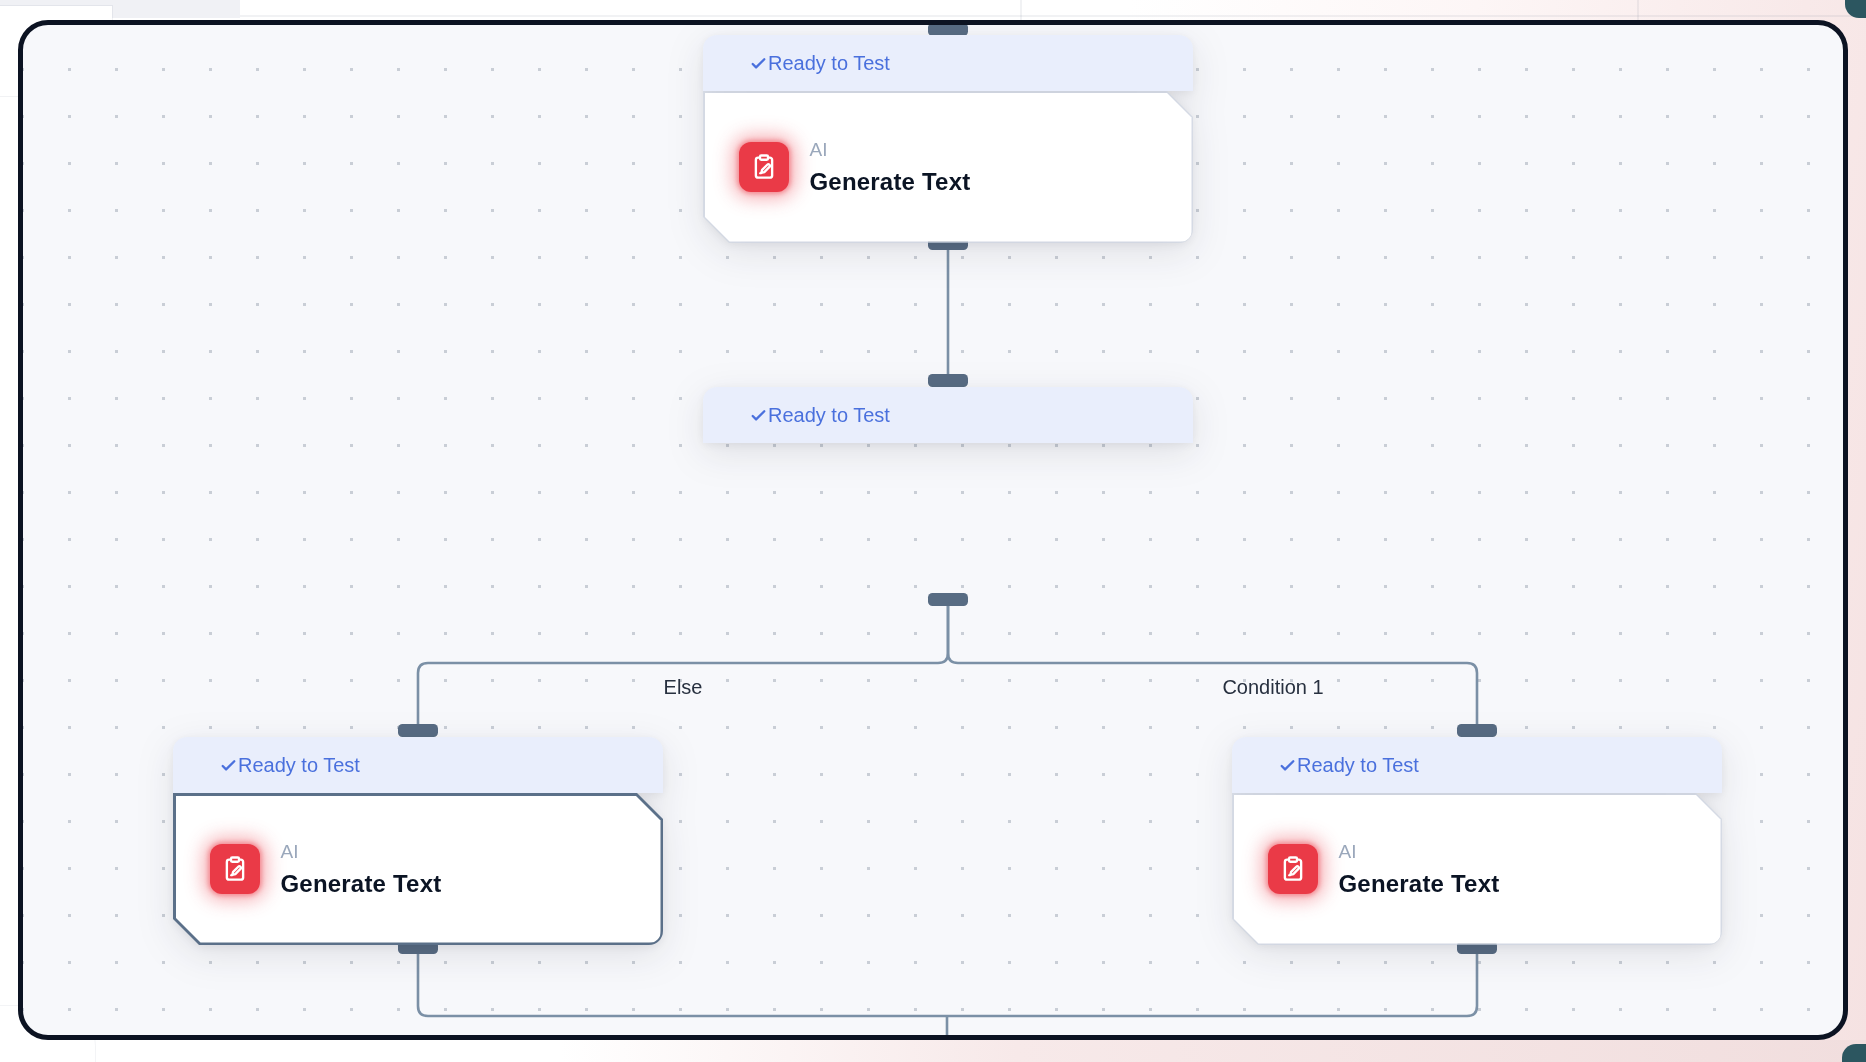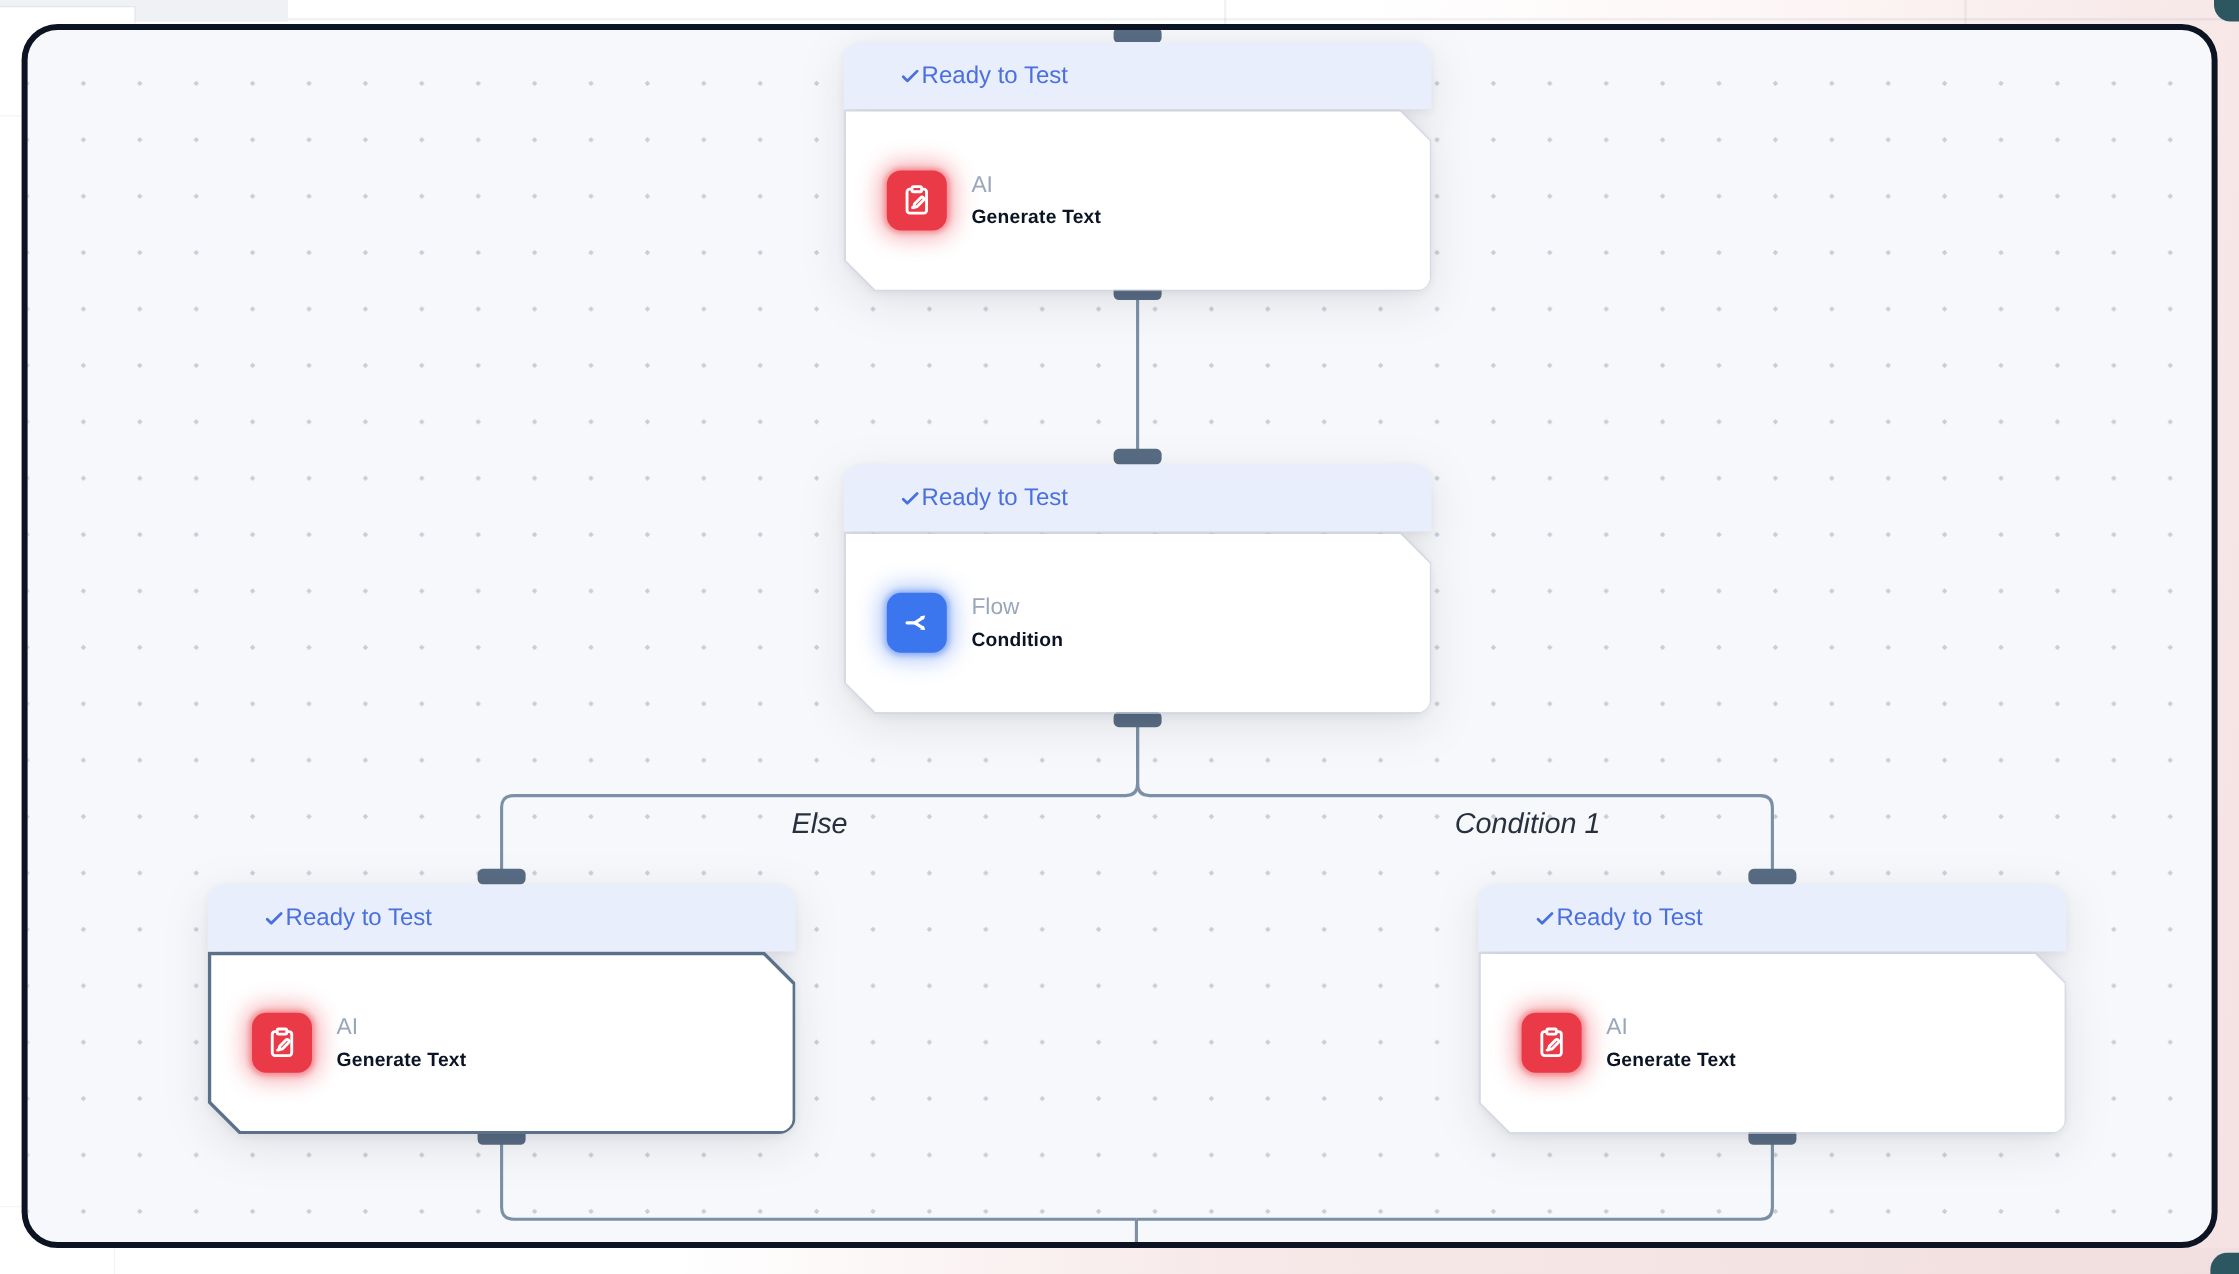--- a/index.html
+++ b/index.html
@@ -25,41 +25,41 @@
   .frame{
     position:absolute;left:18px;top:20px;width:1830px;height:1020px;box-sizing:border-box;
     border:5px solid #0c1322;border-radius:30px;overflow:hidden;z-index:2;
     background-color:#f7f8fb;
     background-image:radial-gradient(circle,#c9ced6 1.7px,transparent 1.9px);
     background-size:47px 47px;background-position:23px 21px;
   }
   .edges-layer{position:absolute;left:0;top:0;}
   .edge-path{fill:none;stroke:#7b90a6;stroke-width:2.6px;}
   .handle{fill:#586c83;}
-  .edge-label{position:absolute;transform:translate(-50%,-50%);font-size:24px;font-weight:500;color:#27303f;white-space:nowrap;font-style:italic;}
+  .edge-label{position:absolute;transform:translate(-50%,-50%);font-size:20px;font-weight:500;color:#27303f;white-space:nowrap;}
 
   
   .node{position:absolute;width:490px;
     filter:drop-shadow(0 10px 18px rgba(15,23,42,.10)) drop-shadow(0 2px 4px rgba(15,23,42,.06));}
   .badge{height:56px;background:#e9eefc;border-radius:14px 14px 0 0;display:flex;align-items:center;
     padding-left:46px;color:#4a70dd;font-size:20px;font-weight:500;}
   .check{display:flex;align-items:center;}
   .body{position:relative;height:152px;background:rgba(203,211,224,.65);border-radius:0 0 14px 0;
     clip-path:polygon(0 0, calc(100% - 26px) 0, 100% 26px, 100% 100%, 26px 100%, 0 calc(100% - 26px));}
   .node.selected .body{background:#5b7089;}
   .body-inner{position:absolute;inset:1.5px;background:#fff;border-radius:0 0 12px 0;
     clip-path:polygon(0 0, calc(100% - 25px) 0, 100% 25px, 100% 100%, 25px 100%, 0 calc(100% - 25px));
     display:flex;align-items:center;gap:21px;padding-left:34px;}
   .node.selected .body-inner{inset:2.5px;}
   .icon{width:50px;height:50px;border-radius:12px;display:flex;align-items:center;justify-content:center;flex:0 0 auto;}
   .icon.ai{background:#ea3a47;box-shadow:0 0 4px 2px rgba(234,58,71,.40),0 0 18px 7px rgba(234,58,71,.38);}
   .icon.flow{background:#3b76ee;box-shadow:0 0 4px 2px rgba(59,118,238,.40),0 0 18px 7px rgba(59,118,238,.35);}
   .meta{display:flex;flex-direction:column;justify-content:center;}
   .cat{font-size:19px;color:#9aa7bb;margin-bottom:7px;}
-  .title{font-size:16px;font-weight:600;color:#0b1424;letter-spacing:.2px;}
+  .title{font-size:24px;font-weight:600;color:#0b1424;letter-spacing:.2px;}
 </style>
 </head>
 <body>
 
 <div class="hline"></div>
 <div class="vline" style="left:82px"></div>
 <div class="vline" style="left:1020px"></div>
 <div class="vline" style="left:1637px"></div>
 <div class="patch-tl"></div>
 <div class="card-tl"></div>
@@ -120,37 +120,20 @@
 
   <div class="node" style="left:680px;top:362px">
     <div class="badge">
       <span class="check">
         <svg width="19" height="19" viewBox="0 0 18 18">
             <path d="M3.5 9.5l3.2 3.2L14.5 5" stroke="#4a70dd" stroke-width="2.2" fill="none" stroke-linecap="round" stroke-linejoin="round"></path>
           </svg>
       </span>
       <span>Ready to Test</span>
     </div>
-    <div class="body">
-      <div class="body-inner">
-        <div class="icon flow">
-          <svg viewBox="0 0 24 24" width="30" height="30" fill="none" stroke="#fff" stroke-width="2.1" stroke-linecap="round" stroke-linejoin="round">
-            <path d="M5.5 12h5.2"></path>
-            <path d="M10.7 12l5.3-3.4"></path>
-            <path d="M10.7 12l5.3 3.4"></path>
-            <path d="M17.6 7.2l-3.4.4 2.4 2.4z" fill="#fff" stroke="none"></path>
-            <path d="M17.6 16.8l-3.4-.4 2.4-2.4z" fill="#fff" stroke="none"></path>
-          </svg>
-        </div>
-        <div class="meta">
-          <div class="cat">Flow</div>
-          <div class="title">Condition</div>
-        </div>
-      </div>
-    </div>
   </div>
 
   <div class="node selected" style="left:150px;top:712px">
     <div class="badge">
       <span class="check">
         <svg width="19" height="19" viewBox="0 0 18 18">
             <path d="M3.5 9.5l3.2 3.2L14.5 5" stroke="#4a70dd" stroke-width="2.2" fill="none" stroke-linecap="round" stroke-linejoin="round"></path>
           </svg>
       </span>
       <span>Ready to Test</span>

